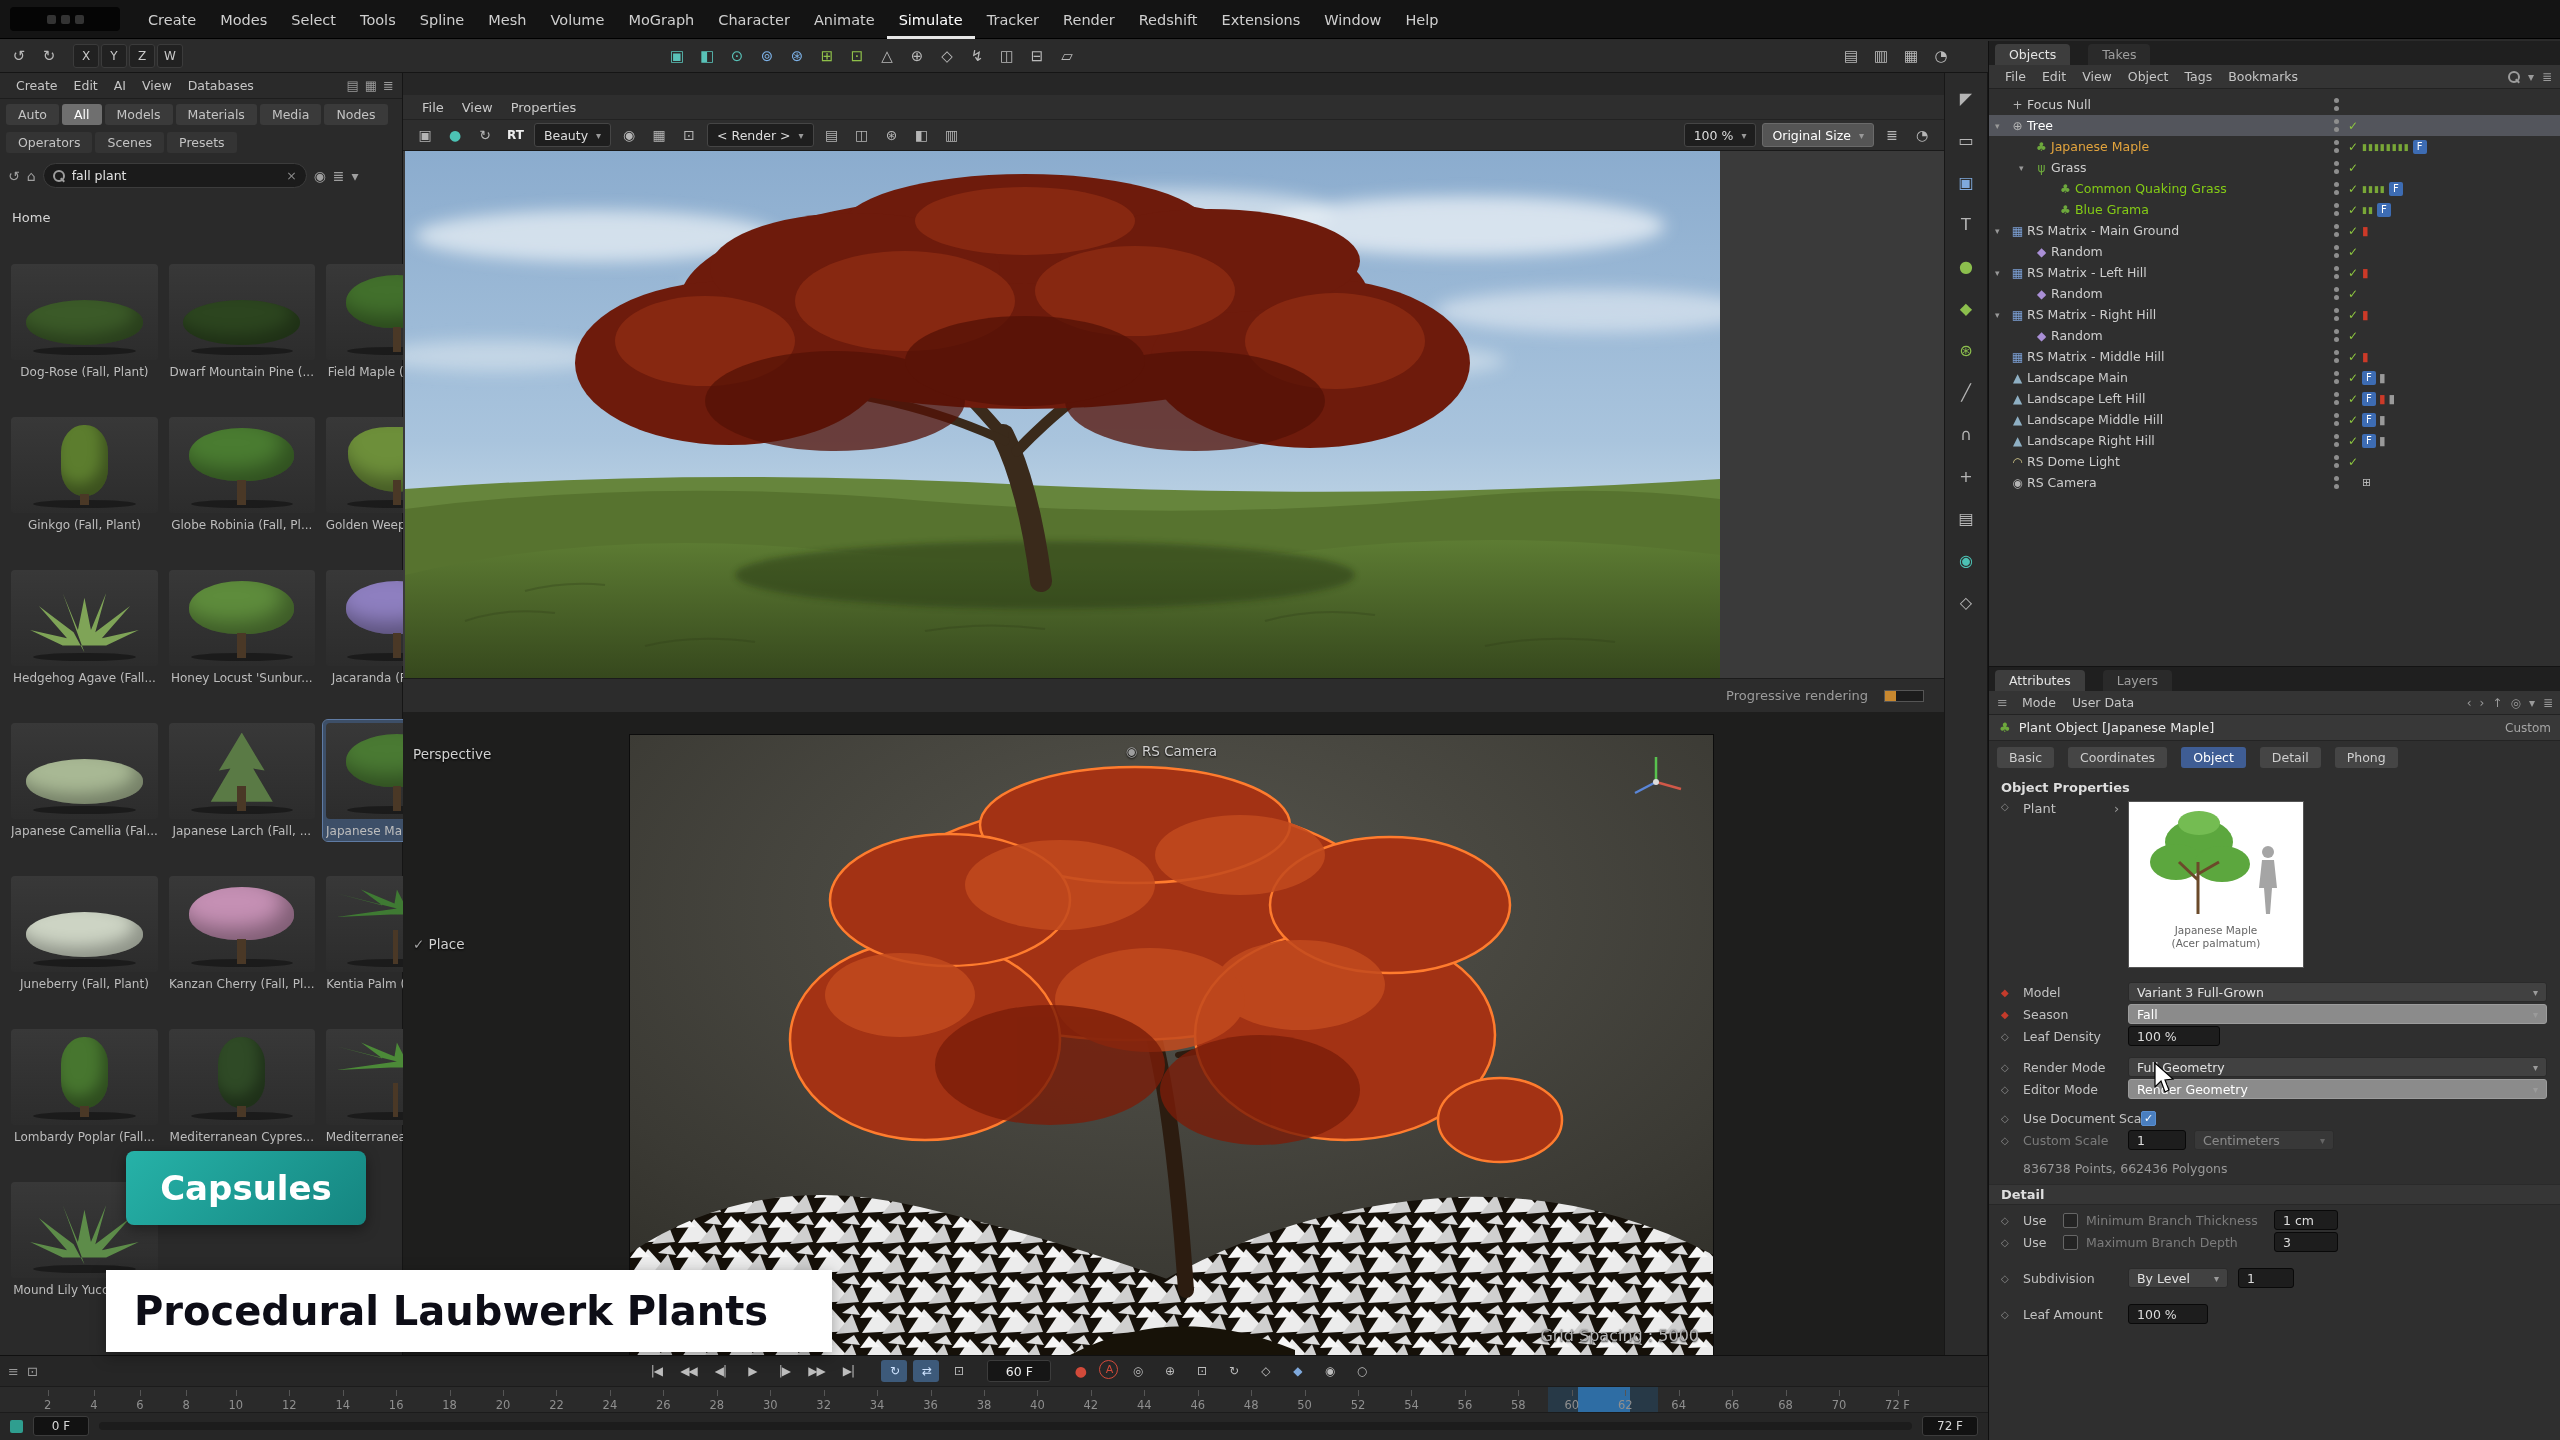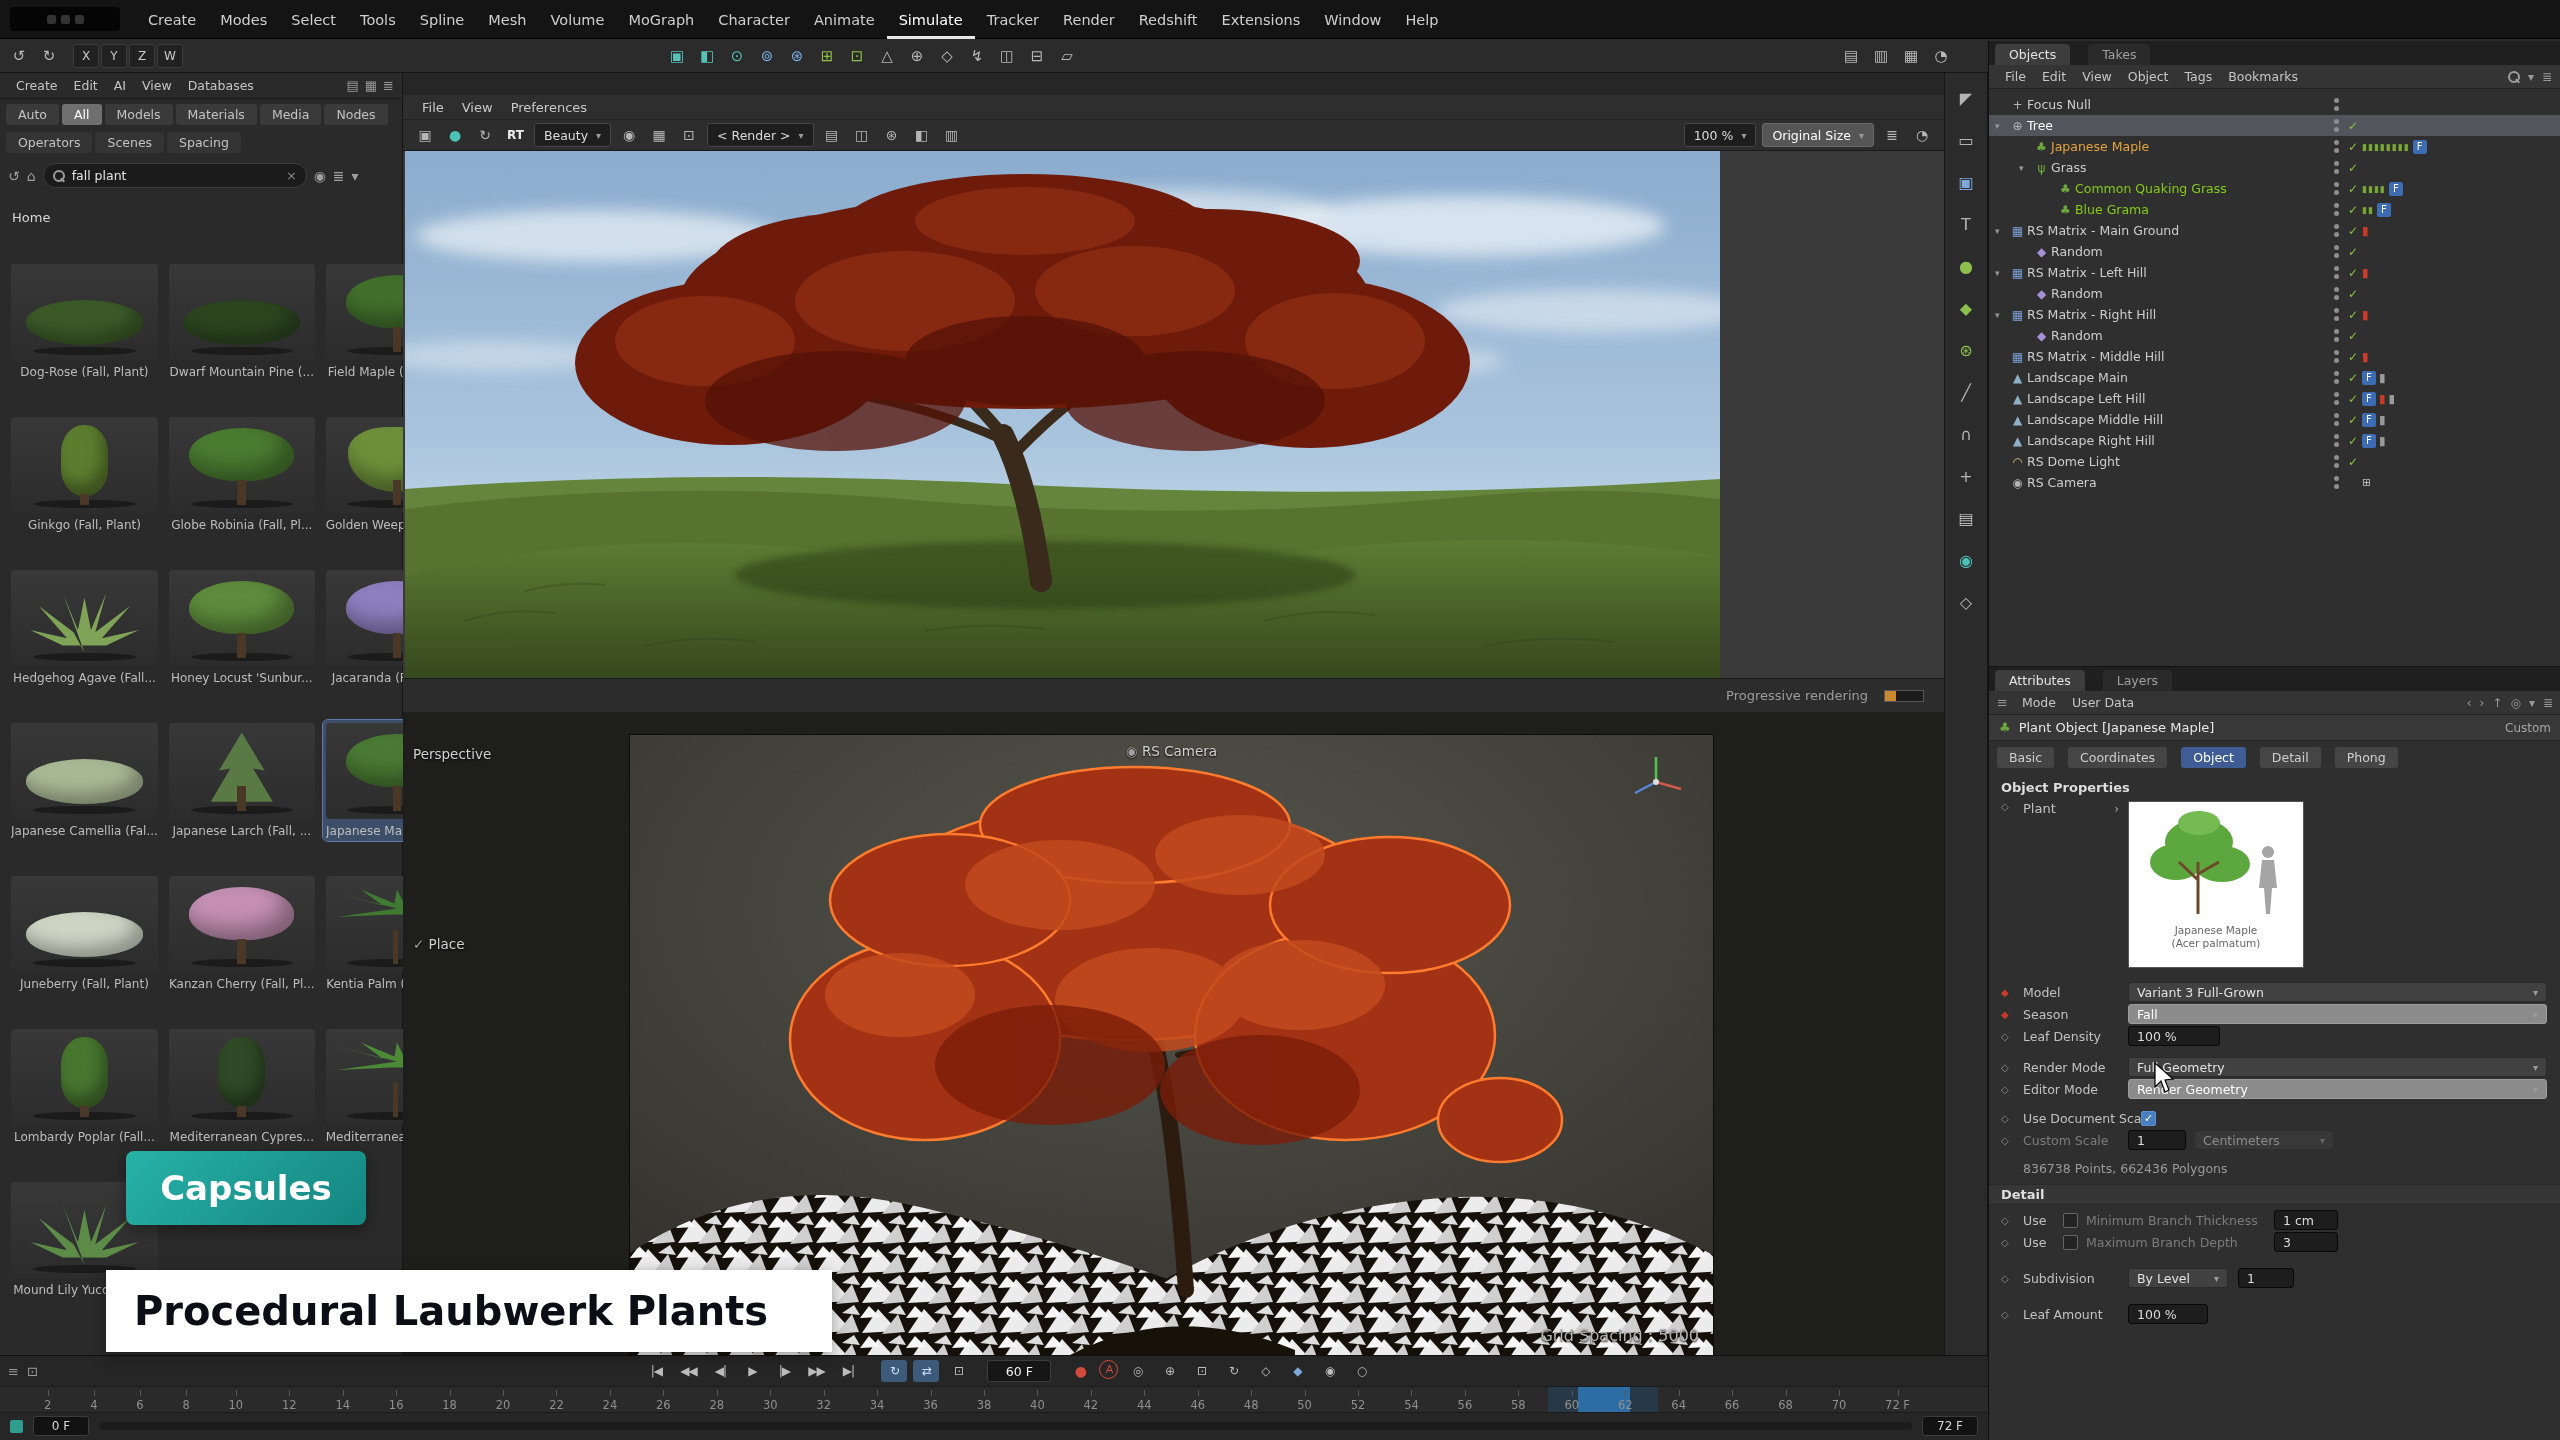--- a/index.html
+++ b/index.html
@@ -266,21 +266,21 @@
         <span class="abtab" data-active="true">All</span>
         <span class="abtab">Models</span>
         <span class="abtab">Materials</span>
         <span class="abtab">Media</span>
         <span class="abtab">Nodes</span>
       </div>
     <div class="ab-tabs ab-tabs2">
 
     <span class="abtab">Operators</span>
         <span class="abtab">Scenes</span>
-        <span class="abtab">Spacing</span>
+        <span class="abtab">Presets</span>
       </div>
     <div class="srow">
       <span class="sic">↺</span>
       <span class="sic">⌂</span>
       <span class="spill">
         <span class="mag"></span>
         <span>fall plant</span>
         <span class="x">×</span>
       </span>
       <span class="sic">◉</span>
@@ -424,21 +424,21 @@
         </div>
       </div>
   </aside>
 
   <section class="abs center">
     <div class="rv-menu">
       <span style="display:flex">
 
       <span class="rv-mi">File</span>
           <span class="rv-mi">View</span>
-          <span class="rv-mi">Preferences</span>
+          <span class="rv-mi">Properties</span>
         </span>
     </div>
     <div class="rv-toolbar">
       <span style="display:flex;gap:6px">
 
       <span class="rvbtn">▣</span>
           <span class="rvbtn" data-mod="teal">●</span>
           <span class="rvbtn">↻</span>
         </span>
       <span class="rt">RT</span>

